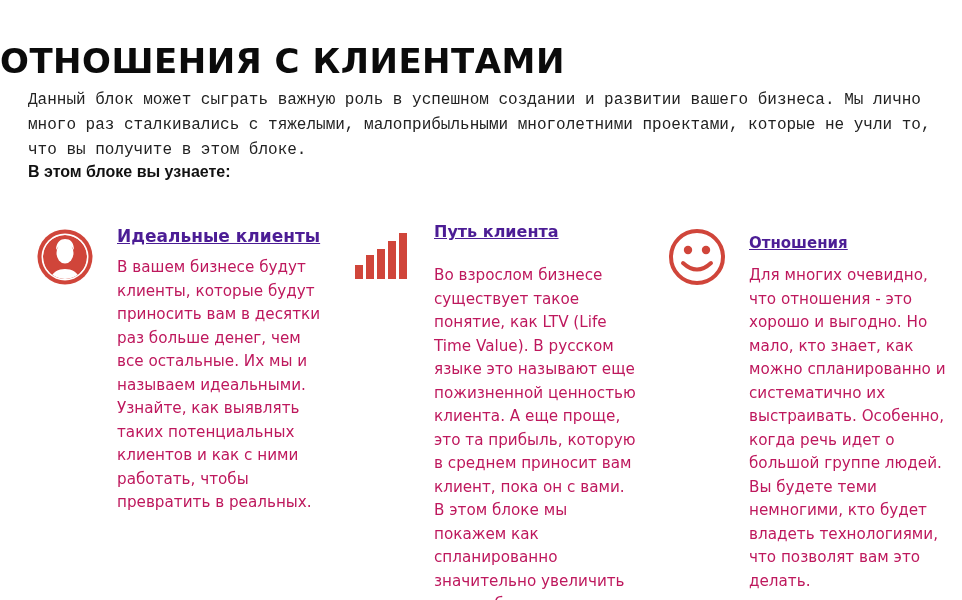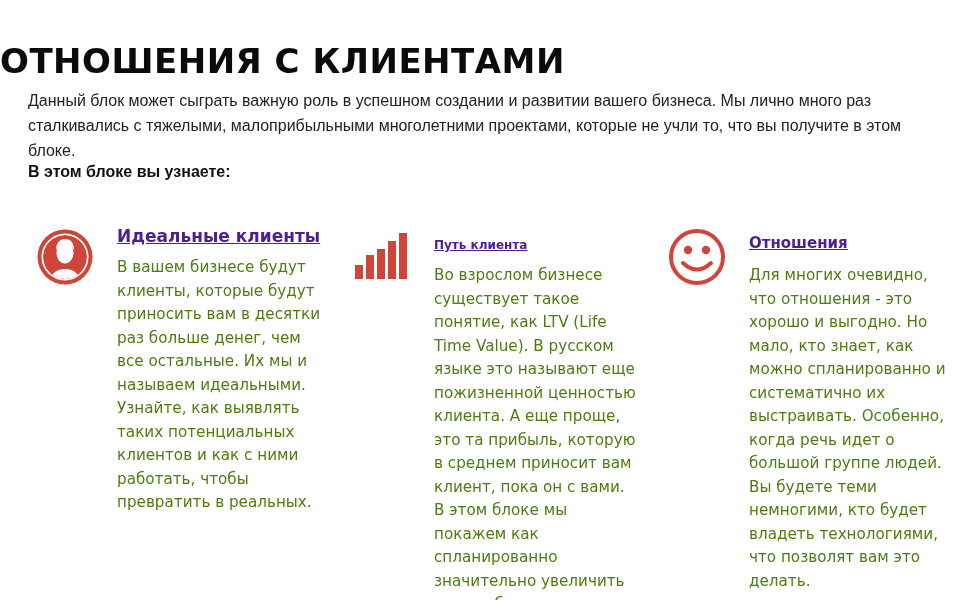--- a/index.html
+++ b/index.html
@@ -2,27 +2,27 @@
 <html><head>
 <meta charset="utf-8">
 <style>
   html, body { margin:0; padding:0; background:#ffffff; }
   body { width:962px; height:600px; position:relative; overflow:hidden;
          font-family:"DejaVu Sans", sans-serif; color:#111; }
   .title { position:absolute; left:0; top:18px; width:962px; 
            font-family:"DejaVu Sans", sans-serif; font-weight:bold; font-size:34px;
            letter-spacing:0.5px; color:#0b0b0b; }
   .intro { position:absolute; left:28px; top:88px; width:920px;
-           font-family:Liberation Sans, sans-serif; font-size:16px; line-height:25px; color:#222; }
+           font-family:Liberation Mono, monospace; font-size:16px; line-height:25px; color:#222; }
   .sub { position:absolute; left:28px; top:163px; font-family:"Liberation Sans", sans-serif;
          font-weight:bold; font-size:16px; color:#111; }
   .col { position:absolute; top:222px; }
   .col .icon { position:absolute; }
   .col h3 { position:absolute; margin:0; font-family:"DejaVu Sans", sans-serif; font-weight:bold; color:#4c1d95; white-space:nowrap;text-decoration:underline; }
-  .col p { position:absolute; margin:0; font-family:"DejaVu Sans", sans-serif; font-size:15.2px; line-height:23.5px; color:#4d7c0f; }
+  .col p { position:absolute; margin:0; font-family:"DejaVu Sans", sans-serif; font-size:15.2px; line-height:23.5px; color:#be185d; }
 </style>
 </head>
 <body>
 
 <h1 class="title">ОТНОШЕНИЯ С КЛИЕНТАМИ</h1>
 <div class="intro">Данный блок может сыграть важную роль в успешном создании и развитии вашего бизнеса. Мы лично много раз сталкивались с тяжелыми, малоприбыльными многолетними проектами, которые не учли то, что вы получите в этом блоке.</div>
 <div class="sub">В этом блоке вы узнаете:</div>
 
 <div class="col" style="left:0;">
   <span class="icon" style="left:36px; top:6px;">
@@ -48,21 +48,21 @@
 <div class="col" style="left:0;">
   <span class="icon" style="left:355px; top:11px;">
     <svg width="54" height="46" viewBox="0 0 54 46">
       <rect x="0" y="32" width="8" height="14" fill="#d0453a"></rect>
       <rect x="11" y="22" width="8" height="24" fill="#d0453a"></rect>
       <rect x="22" y="16" width="8" height="30" fill="#d0453a"></rect>
       <rect x="33" y="8" width="8" height="38" fill="#d0453a"></rect>
       <rect x="44" y="0" width="8" height="46" fill="#d0453a"></rect>
     </svg>
   </span>
-  <h3 style="left:434px; top:16px; font-size:12px;">Путь клиента</h3>
+  <h3 style="left:434px; top:0; font-size:16px;">Путь клиента</h3>
   <p style="left:434px; top:42px; width:205px;">Во взрослом бизнесе существует такое понятие, как LTV (Life Time Value). В русском языке это называют еще пожизненной ценностью клиента. А еще проще, это та прибыль, которую в среднем приносит вам клиент, пока он с вами. В этом блоке мы покажем как спланированно значительно увеличить эту прибыль.</p>
 </div>
 
 <div class="col" style="left:0;">
   <span class="icon" style="left:668px; top:6px;">
     <svg width="58" height="58" viewBox="0 0 58 58">
       <circle cx="29" cy="29" r="26" fill="none" stroke="#d0453a" stroke-width="4"></circle>
       <circle cx="20" cy="22" r="4.2" fill="#d0453a"></circle>
       <circle cx="38" cy="22" r="4.2" fill="#d0453a"></circle>
       <path d="M15 35 Q29 48 43 35" fill="none" stroke="#d0453a" stroke-width="4" stroke-linecap="round"></path>

